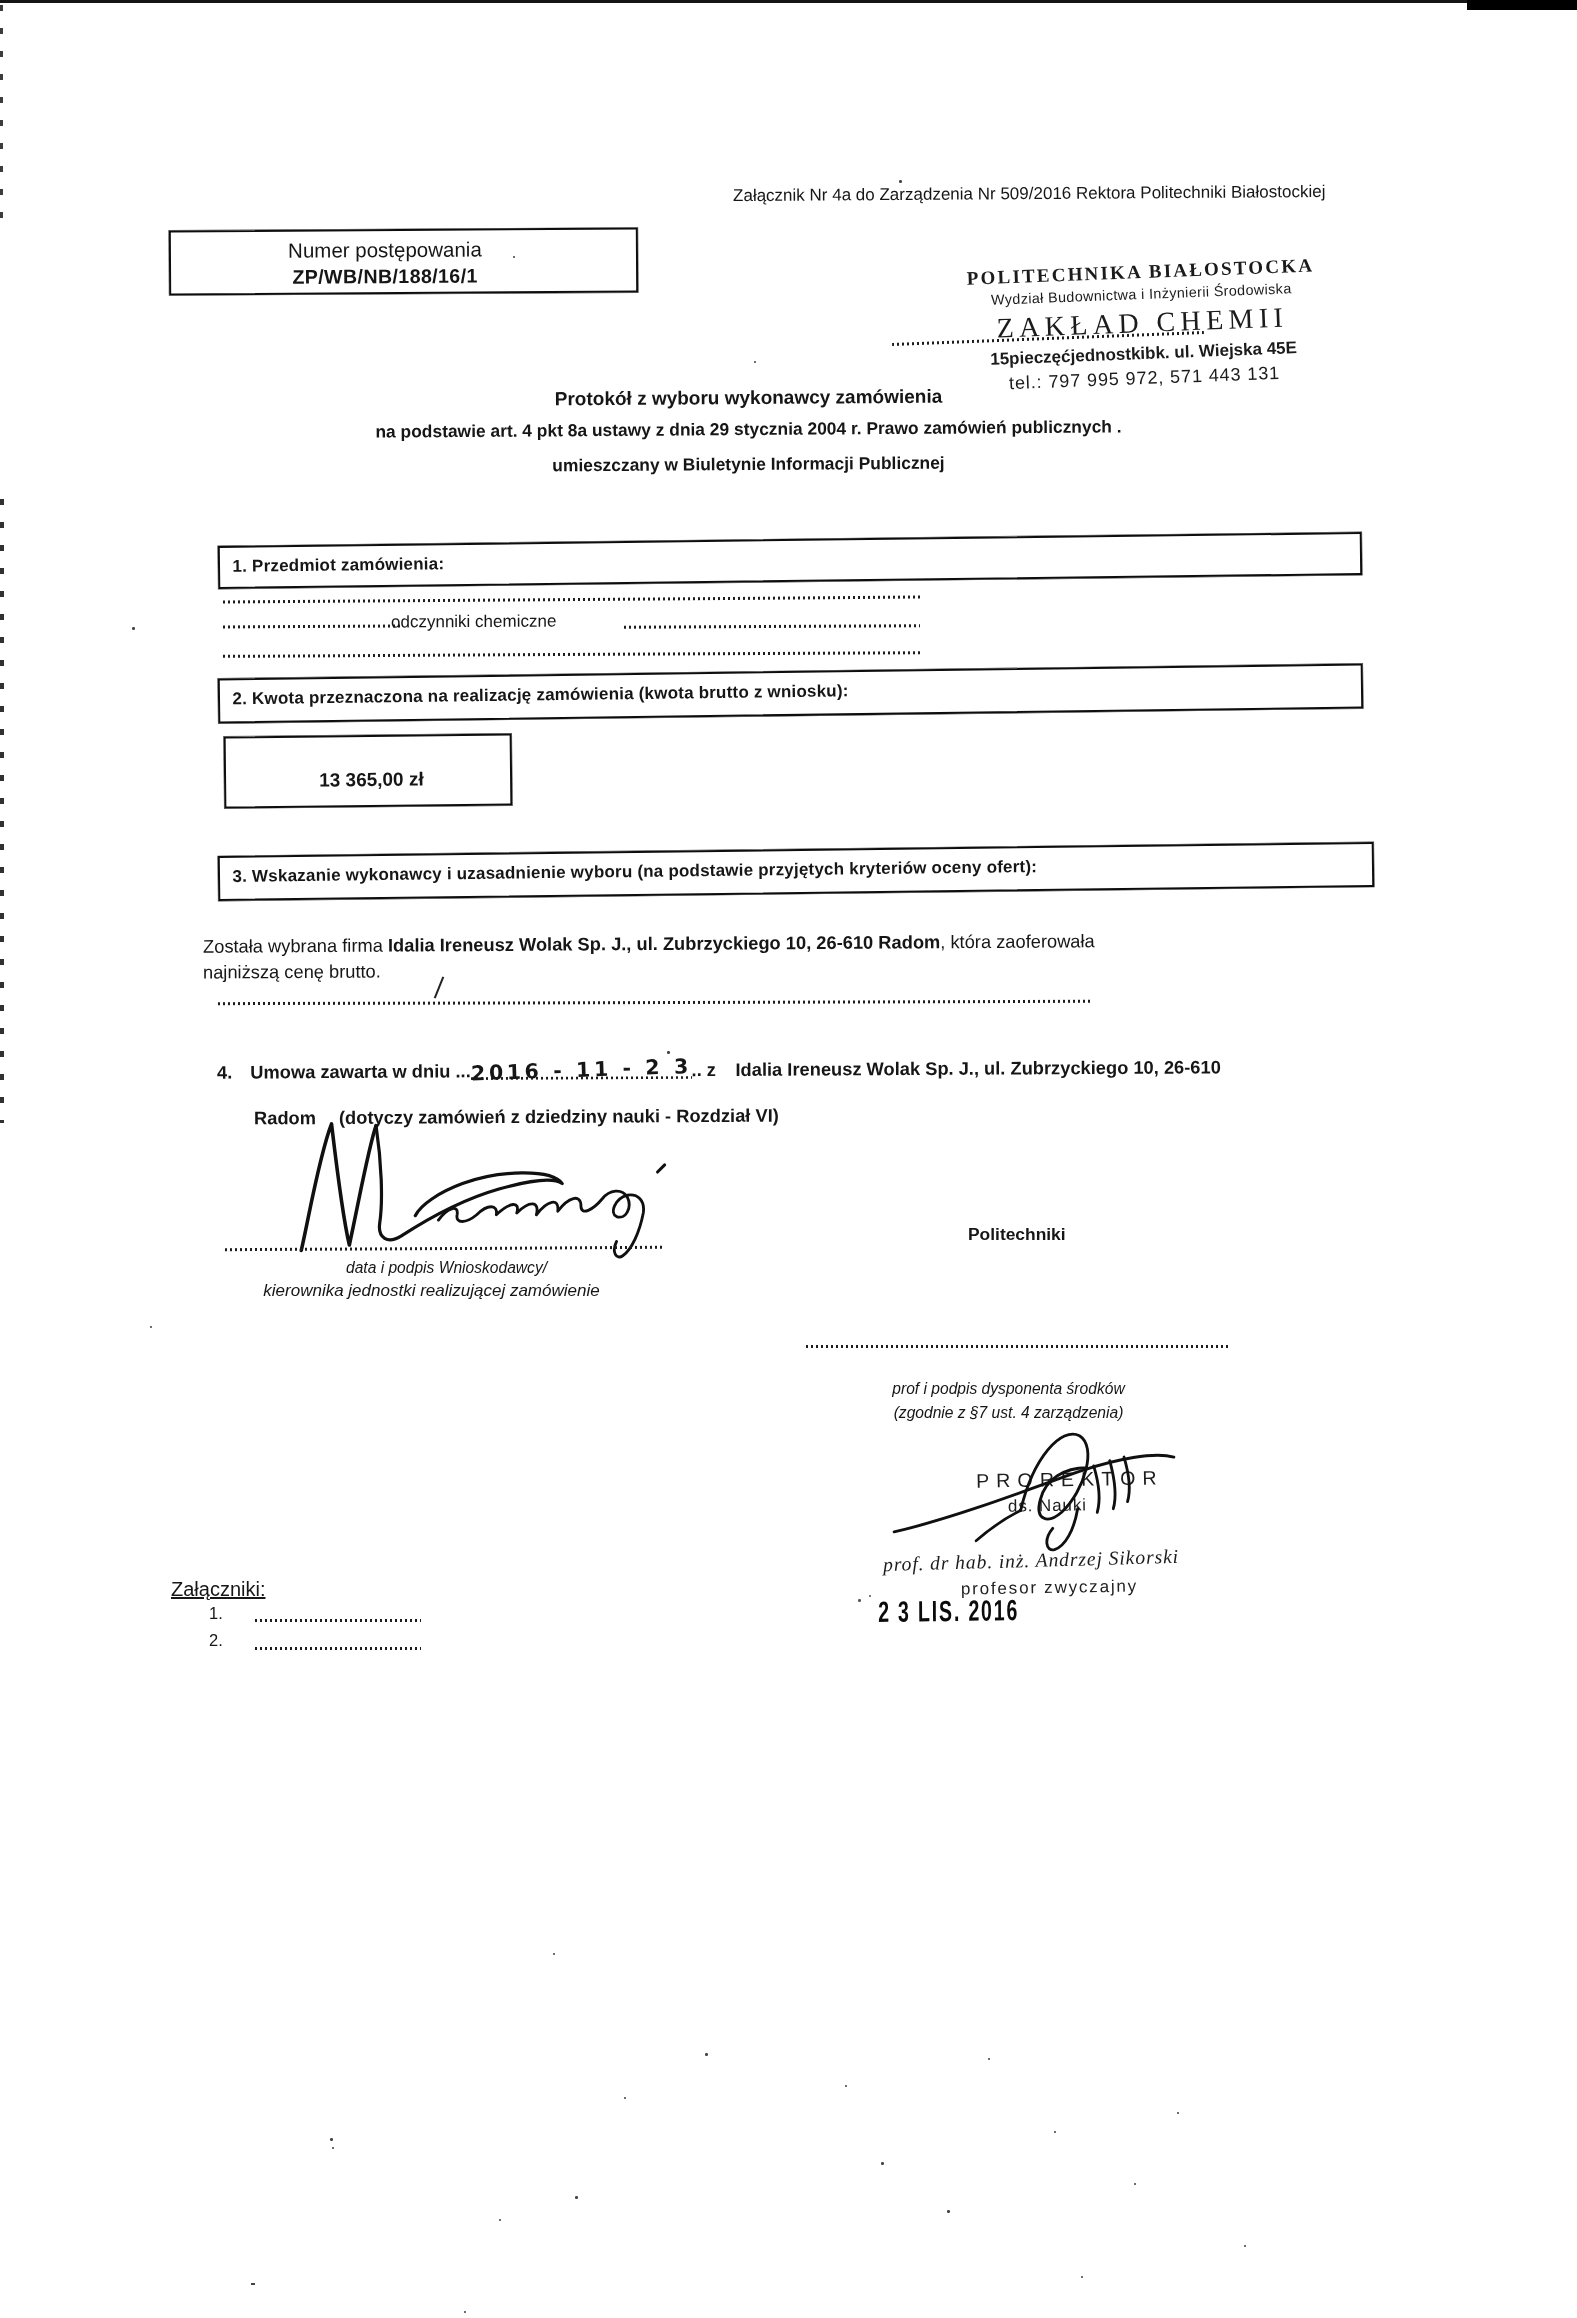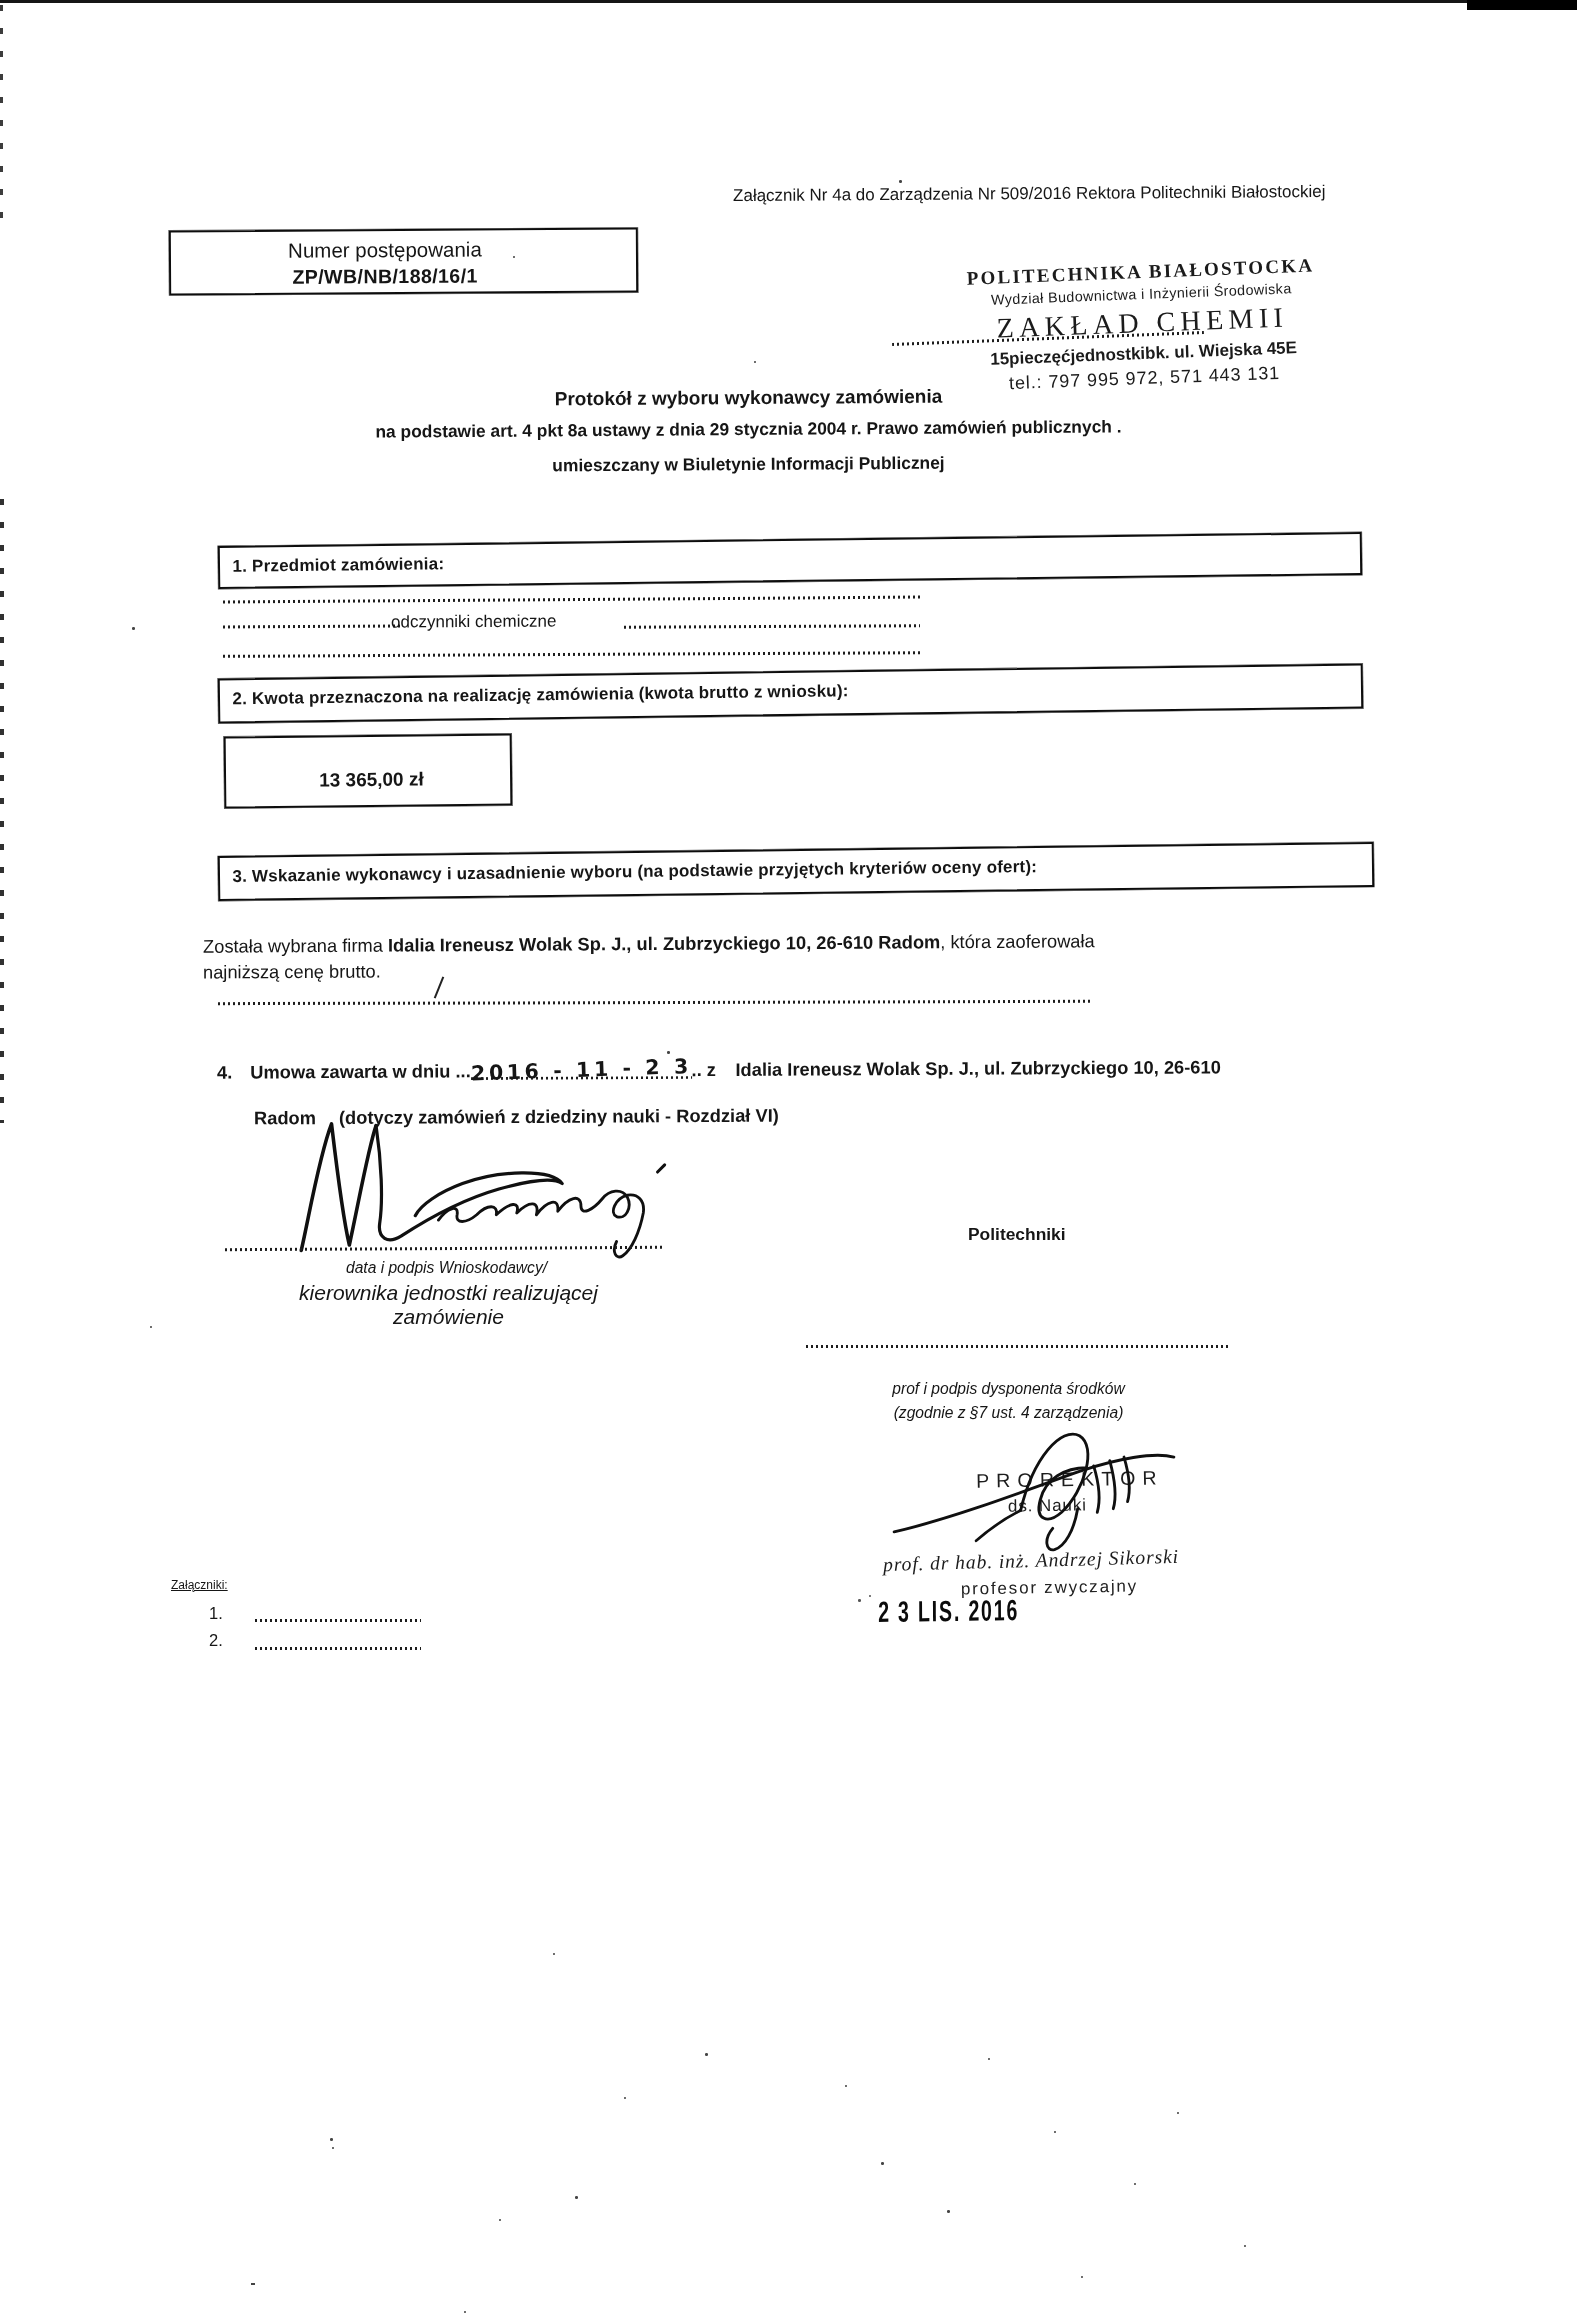--- a/index.html
+++ b/index.html
@@ -103,41 +103,41 @@
   </div>
 
   <svg class="sig" viewBox="0 0 430 165" style="left:287px;top:1115px;width:383px;height:147px;">
     <path d="M16,152 C24,118 36,46 50,10 C55,52 62,112 70,146 C80,100 92,34 100,12" stroke-width="4"></path>
     <path d="M100,12 C106,52 108,96 104,122 C102,138 113,145 128,136 C154,119 196,95 238,83 C274,73 300,70 309,77 C297,60 237,62 197,77 C170,87 150,101 144,113" stroke-width="3.6"></path>
     <path d="M170,118 C180,104 193,100 191,112 C189,122 201,122 213,112 C225,100 237,100 235,112 C250,98 262,96 258,110 C272,96 284,96 280,112 C292,96 306,92 304,108 C316,92 330,88 330,102 C330,114 344,106 354,94 C362,84 376,82 382,92 C388,104 380,118 370,114 C362,110 368,94 382,90 C394,88 402,96 400,110 C396,131 387,151 377,158 C370,163 364,154 370,142" stroke-width="3.2"></path>
     <path d="M416,64 L424,56" stroke-width="3.4"></path>
   </svg>
   <div class="dots" style="left:225px;top:1247px;width:437px;transform:rotate(-0.3deg);"></div>
   <div class="abs center i" style="left:259px;top:1259px;width:375px;font-size:15.6px;">data i podpis Wnioskodawcy/</div>
-  <div class="abs center i" style="left:261px;top:1281px;width:375px;font-size:21px;">kierownika jednostki realizującej zamówienie</div>
+  <div class="abs center i" style="left:244px;top:1281px;width:375px;font-size:17px;">kierownika jednostki realizującej zamówienie</div>
 
   <div class="abs b" style="left:968px;top:1224px;font-size:17.4px;">Politechniki</div>
   <div class="dots" style="left:806px;top:1345px;width:423px;"></div>
   <div class="abs center i" style="left:838px;top:1380px;width:341px;font-size:15.6px;">prof i  podpis  dysponenta środków</div>
   <div class="abs center i" style="left:838px;top:1404px;width:341px;font-size:15.6px;">(zgodnie z §7 ust. 4 zarządzenia)</div>
 
   <div class="abs" style="left:976px;top:1468px;font-size:19.6px;letter-spacing:7.1px;color:#1d1d1d;transform:rotate(-1deg);">PROREKTOR</div>
   <div class="abs" style="left:1008px;top:1496px;font-size:17px;letter-spacing:0.9px;color:#1d1d1d;transform:rotate(-1deg);">ds. Nauki</div>
   <svg class="sig" viewBox="0 0 330 170" style="left:887px;top:1414px;width:294px;height:152px;">
     <path d="M8,132 C70,118 150,88 216,64 C258,50 300,42 322,48" stroke-width="3.2"></path>
     <path d="M150,108 C164,48 196,14 216,24 C236,36 222,86 196,110 C180,124 166,118 172,96 C178,72 200,60 224,60" stroke-width="3.2"></path>
     <path d="M232,58 C238,78 240,96 236,110 M250,52 C256,74 258,92 254,106 M266,48 C272,68 274,84 270,98" stroke-width="3.2"></path>
     <path d="M214,106 C210,130 200,148 188,152 C178,154 176,140 186,128" stroke-width="3.2"></path>
     <path d="M100,142 C116,128 134,116 150,108" stroke-width="3"></path>
   </svg>
   <div class="abs i serif nowrap" style="left:883px;top:1550px;font-size:19.6px;letter-spacing:0.9px;transform:rotate(-1.6deg);color:#1c1c1c;">prof. dr hab. inż. Andrzej Sikorski</div>
   <div class="abs" style="left:961px;top:1578px;font-size:17px;letter-spacing:1.8px;transform:rotate(-1deg);color:#222;">profesor zwyczajny</div>
   <div class="abs b nowrap" style="left:878px;top:1595px;font-size:19.6px;letter-spacing:1.8px;transform:scaleY(1.5) rotate(-0.5deg);transform-origin:left top;color:#0b0b0b;">2 3 LIS. 2016</div>
 
-  <div class="abs" style="left:171px;top:1578px;font-size:12px;text-decoration:underline;">Załączniki:</div>
+  <div class="abs" style="left:171px;top:1578px;font-size:20px;text-decoration:underline;">Załączniki:</div>
   <div class="abs" style="left:209px;top:1604px;font-size:16.5px;">1.</div>
   <div class="dots" style="left:255px;top:1619px;width:166px;"></div>
   <div class="abs" style="left:209px;top:1631px;font-size:16.5px;">2.</div>
   <div class="dots" style="left:255px;top:1647px;width:166px;"></div>
 
   <div class="speck" style="left:899px;top:180px;width:2.7px;height:2.7px;"></div>
   <div class="speck" style="left:513px;top:256px;width:1.8px;height:1.8px;"></div>
   <div class="speck" style="left:754px;top:361px;width:1.8px;height:1.8px;"></div>
   <div class="speck" style="left:132px;top:627px;width:2.7px;height:2.7px;"></div>
   <div class="speck" style="left:150px;top:1326px;width:1.8px;height:1.8px;"></div>

